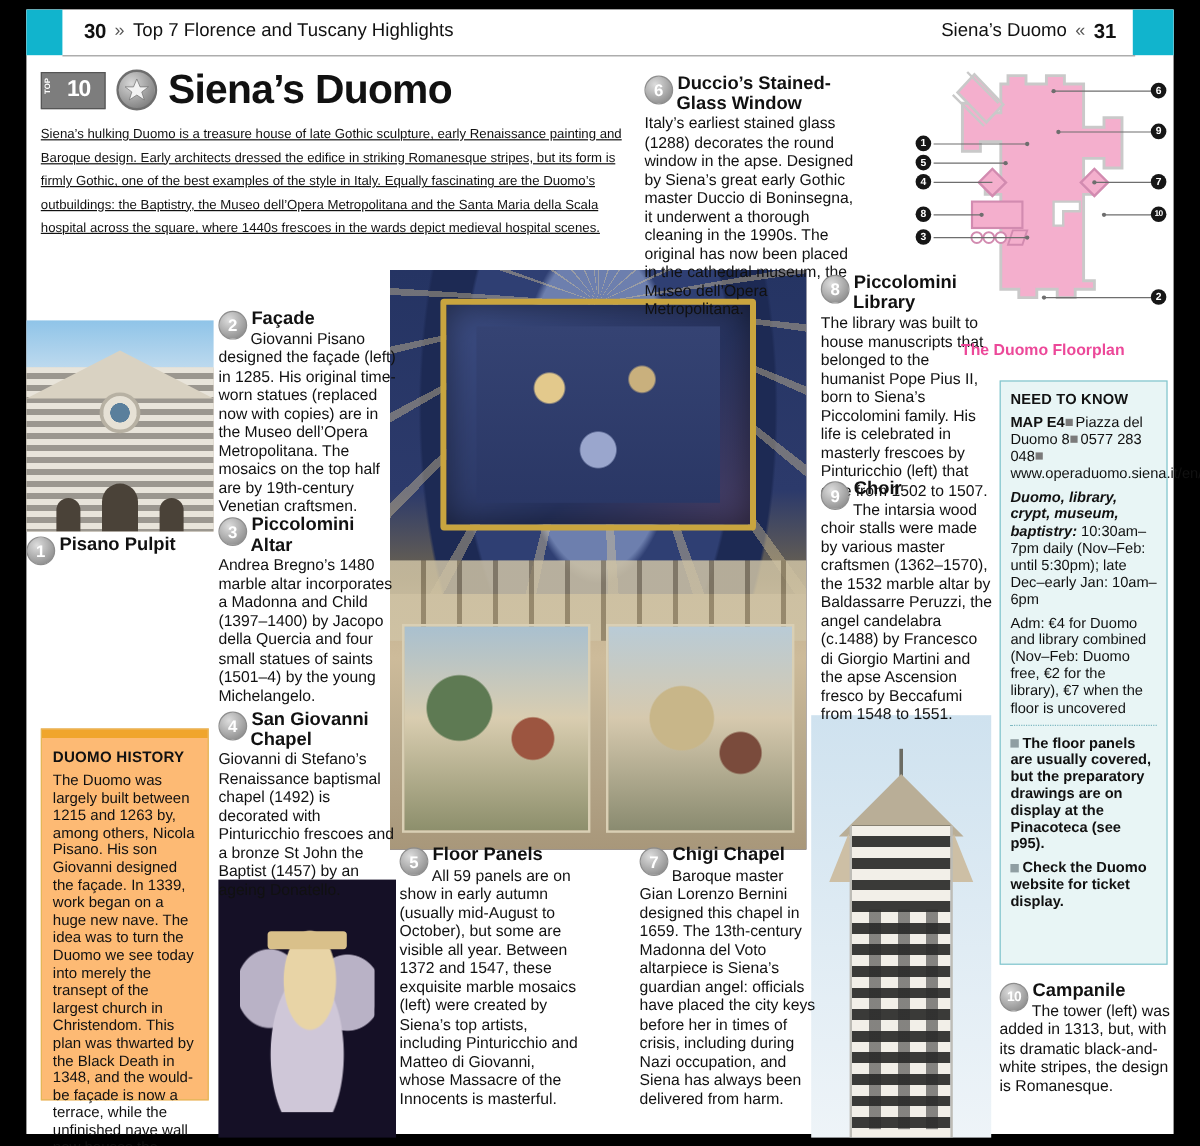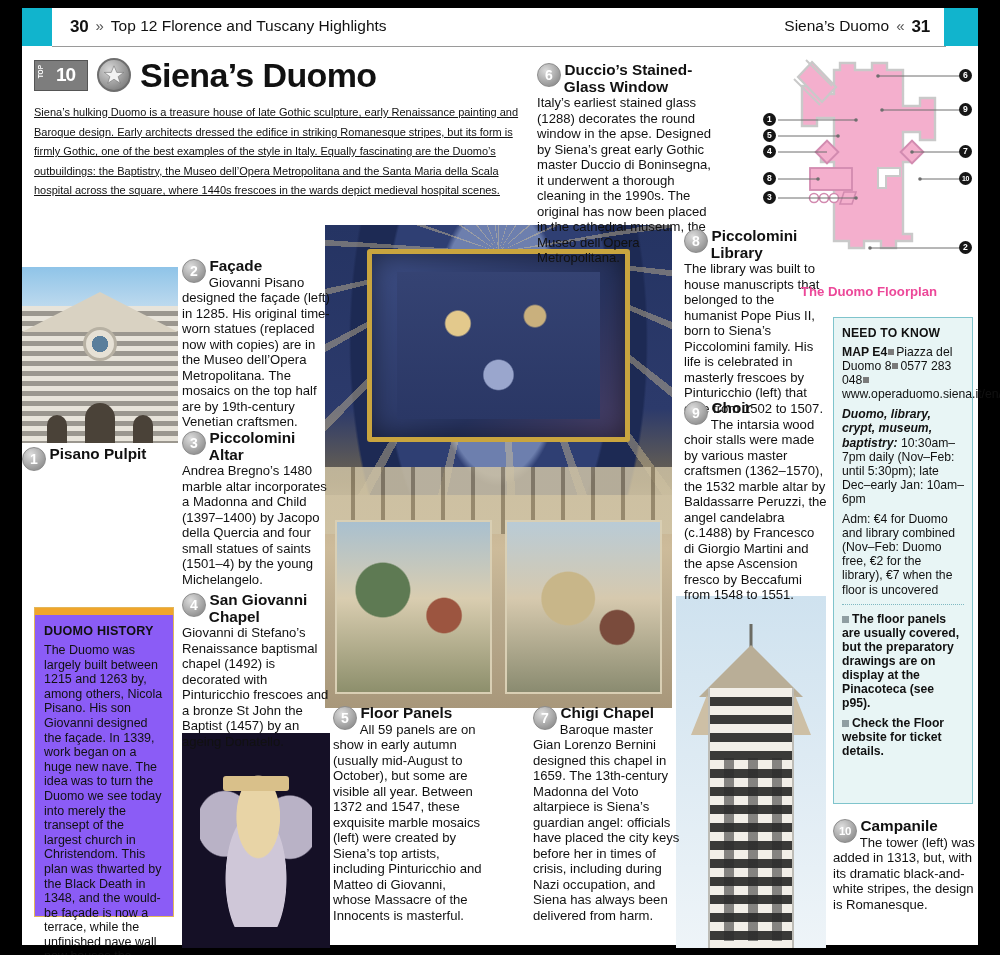--- a/index.html
+++ b/index.html
@@ -227,21 +227,21 @@
     position:absolute; left:50%; bottom:2%; transform:translateX(-50%);
     width:70px; height:52%;
     background:
       repeating-linear-gradient(90deg, transparent 0 8px, #2b2b2b 8px 18px, transparent 18px 24px);
     opacity:.55;
   }
 
   
   .history-box {
     position:absolute; left:34px; top:607px; width:140px; height:310px;
-    background:#8b5cf6; border:1.4px solid #e3b758;
+    background:#fdba74; border:1.4px solid #e3b758;
   }
   .history-box .bar { height:7px; background:#f0a52c; }
   .history-box h4 {
     font-size:12.6px; font-weight:bold; letter-spacing:.2px;
     color:#111; margin:9px 9px 5px 9px;
   }
   .history-box p {
     font-size:12.5px; line-height:14.6px; color:#111; margin:0 9px 8px 9px;
   }
 
@@ -285,21 +285,21 @@
   <div class="frame-bottom"></div>
   <div class="frame-left"></div>
   <div class="frame-right"></div>
 
   <div class="header">
     <div class="header-tab-left"></div>
     <div class="header-inner">
       <div class="hdr-left">
         <span class="pagenum">30</span>
         <span class="chev">»</span>
-        <span class="hdr-title">Top 12 Florence and Tuscany Highlights</span>
+        <span class="hdr-title">Top 7 Florence and Tuscany Highlights</span>
       </div>
       <div class="hdr-right">
         <span class="hdr-title">Siena’s Duomo</span>
         <span class="chev">«</span>
         <span class="pagenum">31</span>
       </div>
     </div>
     <div class="header-tab-right"></div>
   </div>
   <div class="header-rule"></div>
@@ -425,21 +425,21 @@
     <p>
       <span class="itb">Duomo, library, crypt, museum, baptistry:</span>
       <span>10:30am–7pm daily (Nov–Feb: until 5:30pm); late Dec–early Jan: 10am–6pm</span>
     </p>
     <p>Adm: €4 for Duomo and library combined (Nov–Feb: Duomo free, €2 for the library), €7 when the floor is uncovered</p>
     <div class="dotline"></div>
     <p>
       <span class="sq-tip"></span><span class="bd">The floor panels are usually covered, but the preparatory drawings are on display at the Pinacoteca (see p95).</span>
     </p>
     <p>
-      <span class="sq-tip"></span><span class="bd">Check the Floor website for ticket details.</span>
+      <span class="sq-tip"></span><span class="bd">Check the Duomo website for ticket display.</span>
     </p>
   </div>
 
   <div class="floorplan">
     <svg width="218" height="228" viewBox="0 0 218 228">
 
       <g stroke="#c9c9c9" stroke-width="2.4" fill="#f4afcd">
         <path d="M80 12 L80 5 L95 5 L95 12 L112 12 L112 5 L127 5 L127 12 L143 12 L143 48
                  L160 48 L160 40 L175 40 L175 82 L160 82 L160 74 L143 74 L143 96
                  L152 96 L152 104 L143 104 L143 176 L152 176 L152 183 L136 183 L136 190

